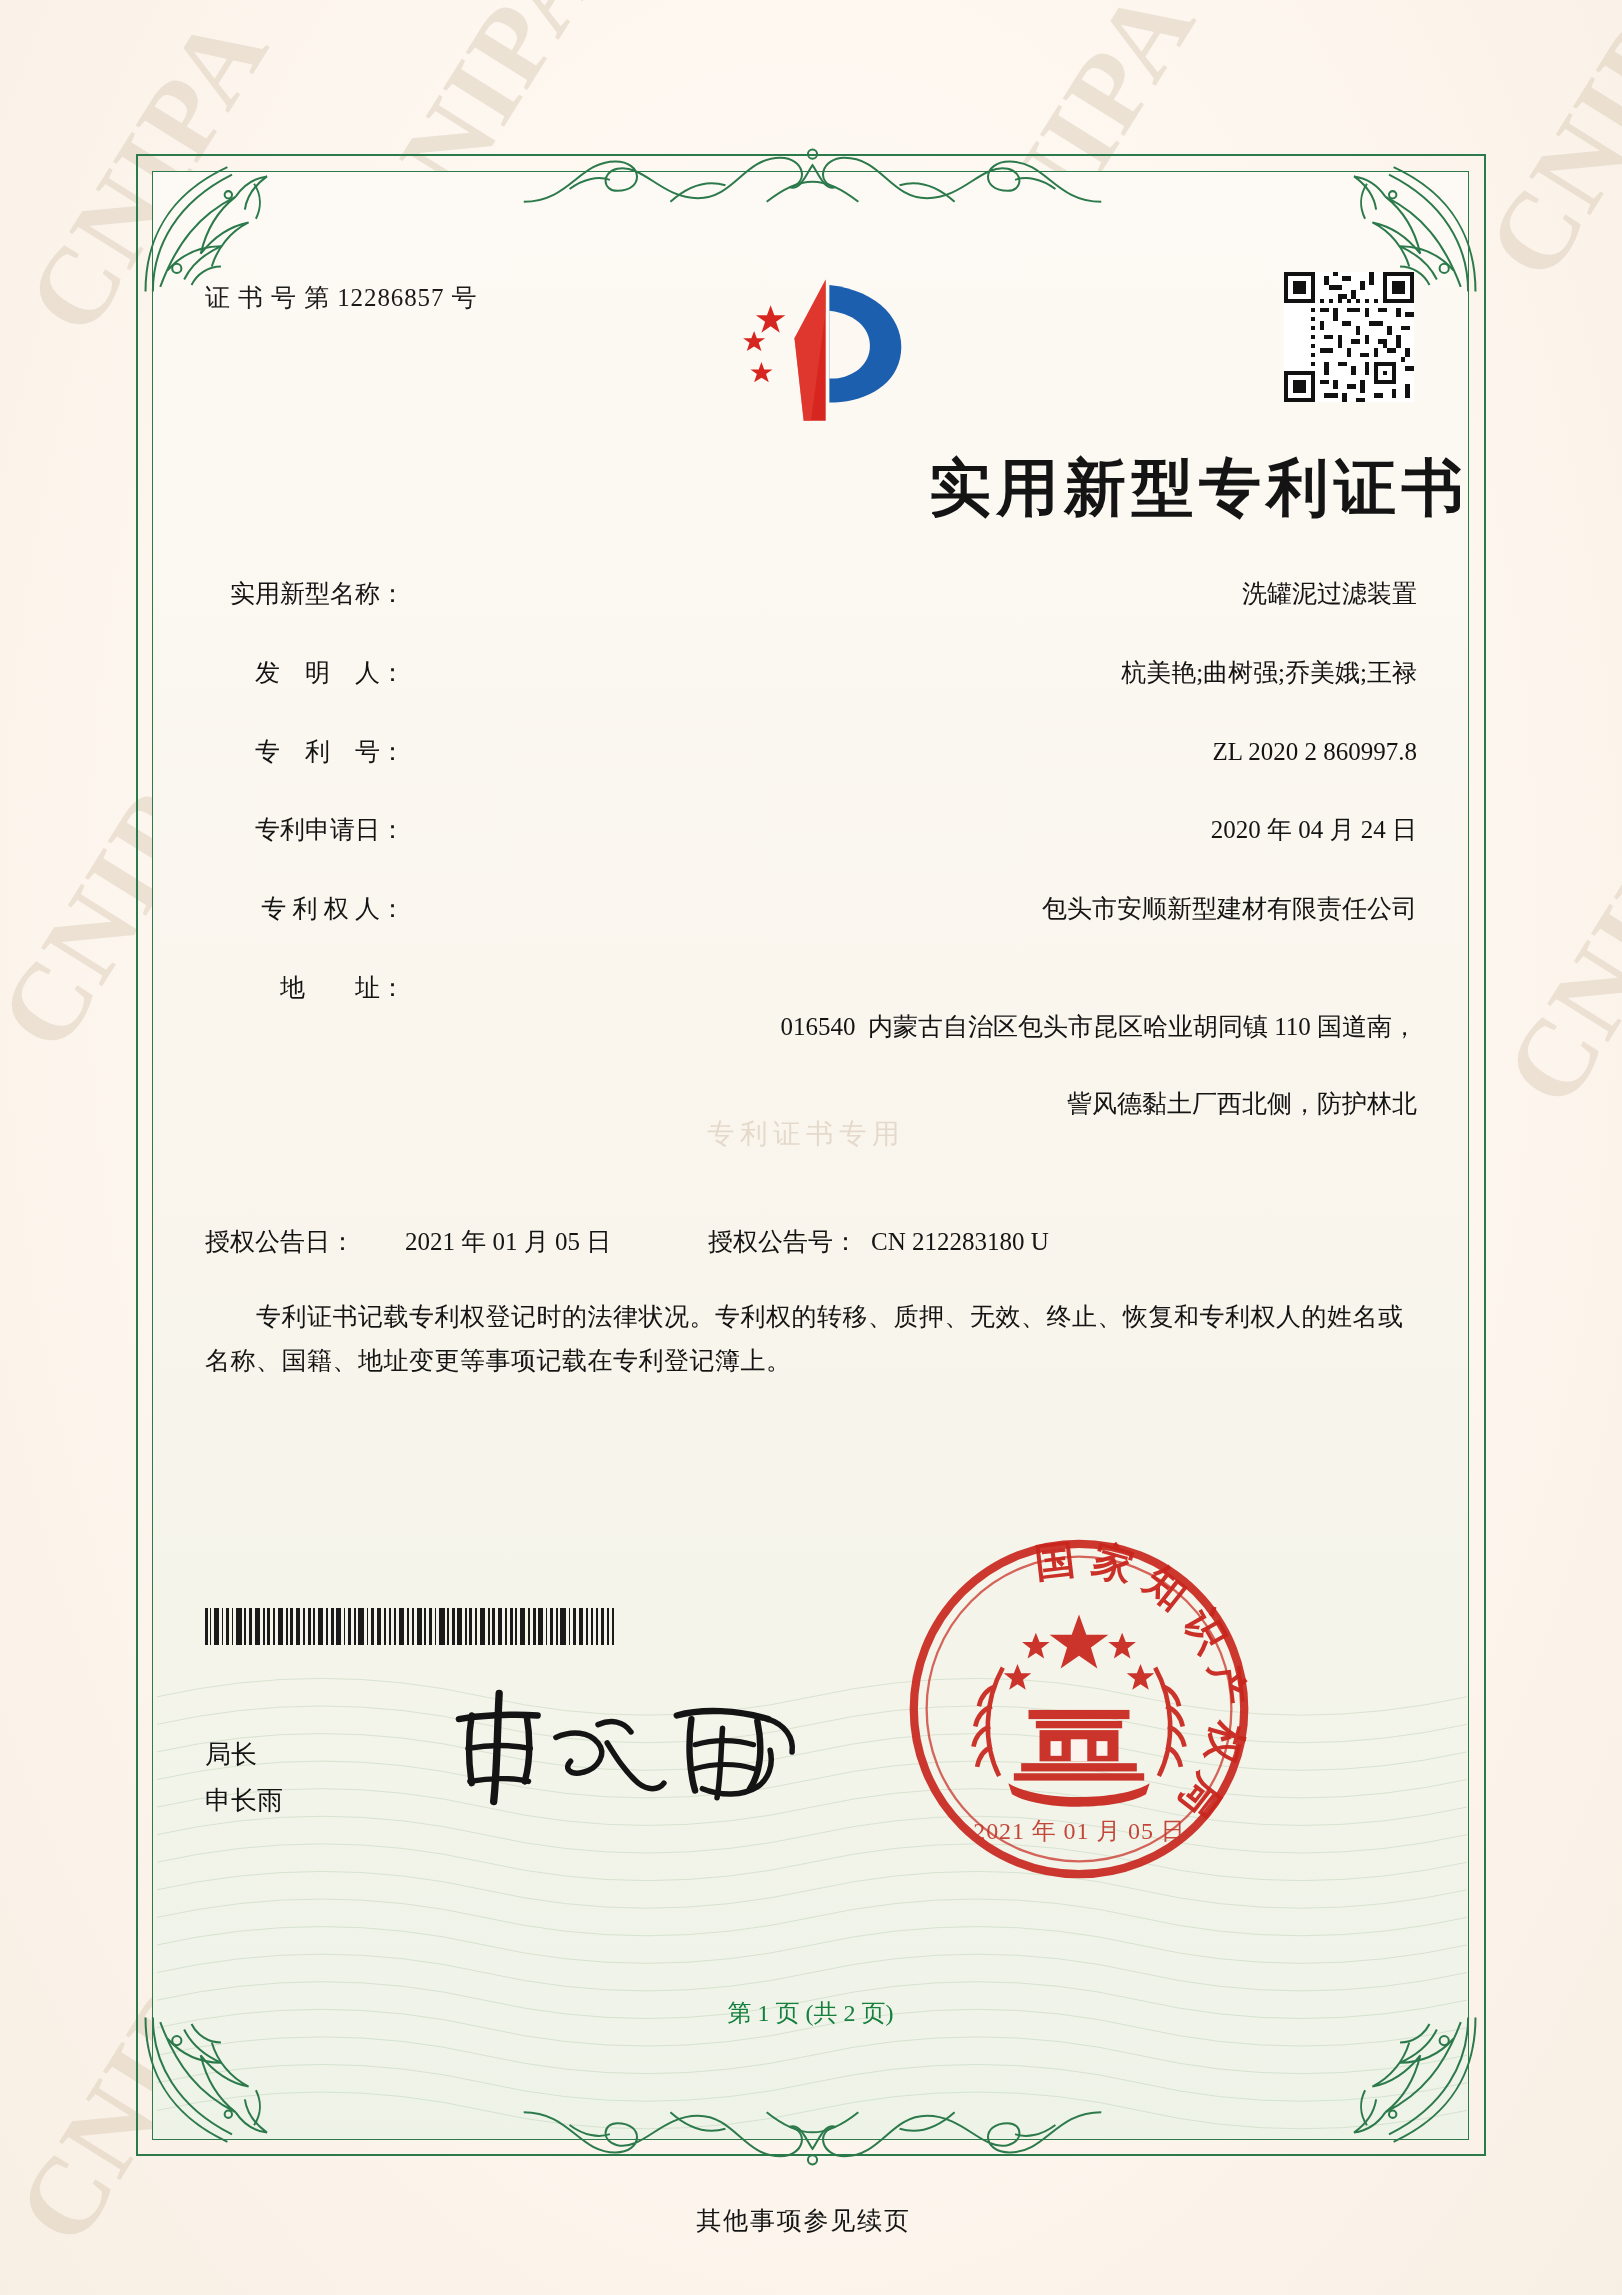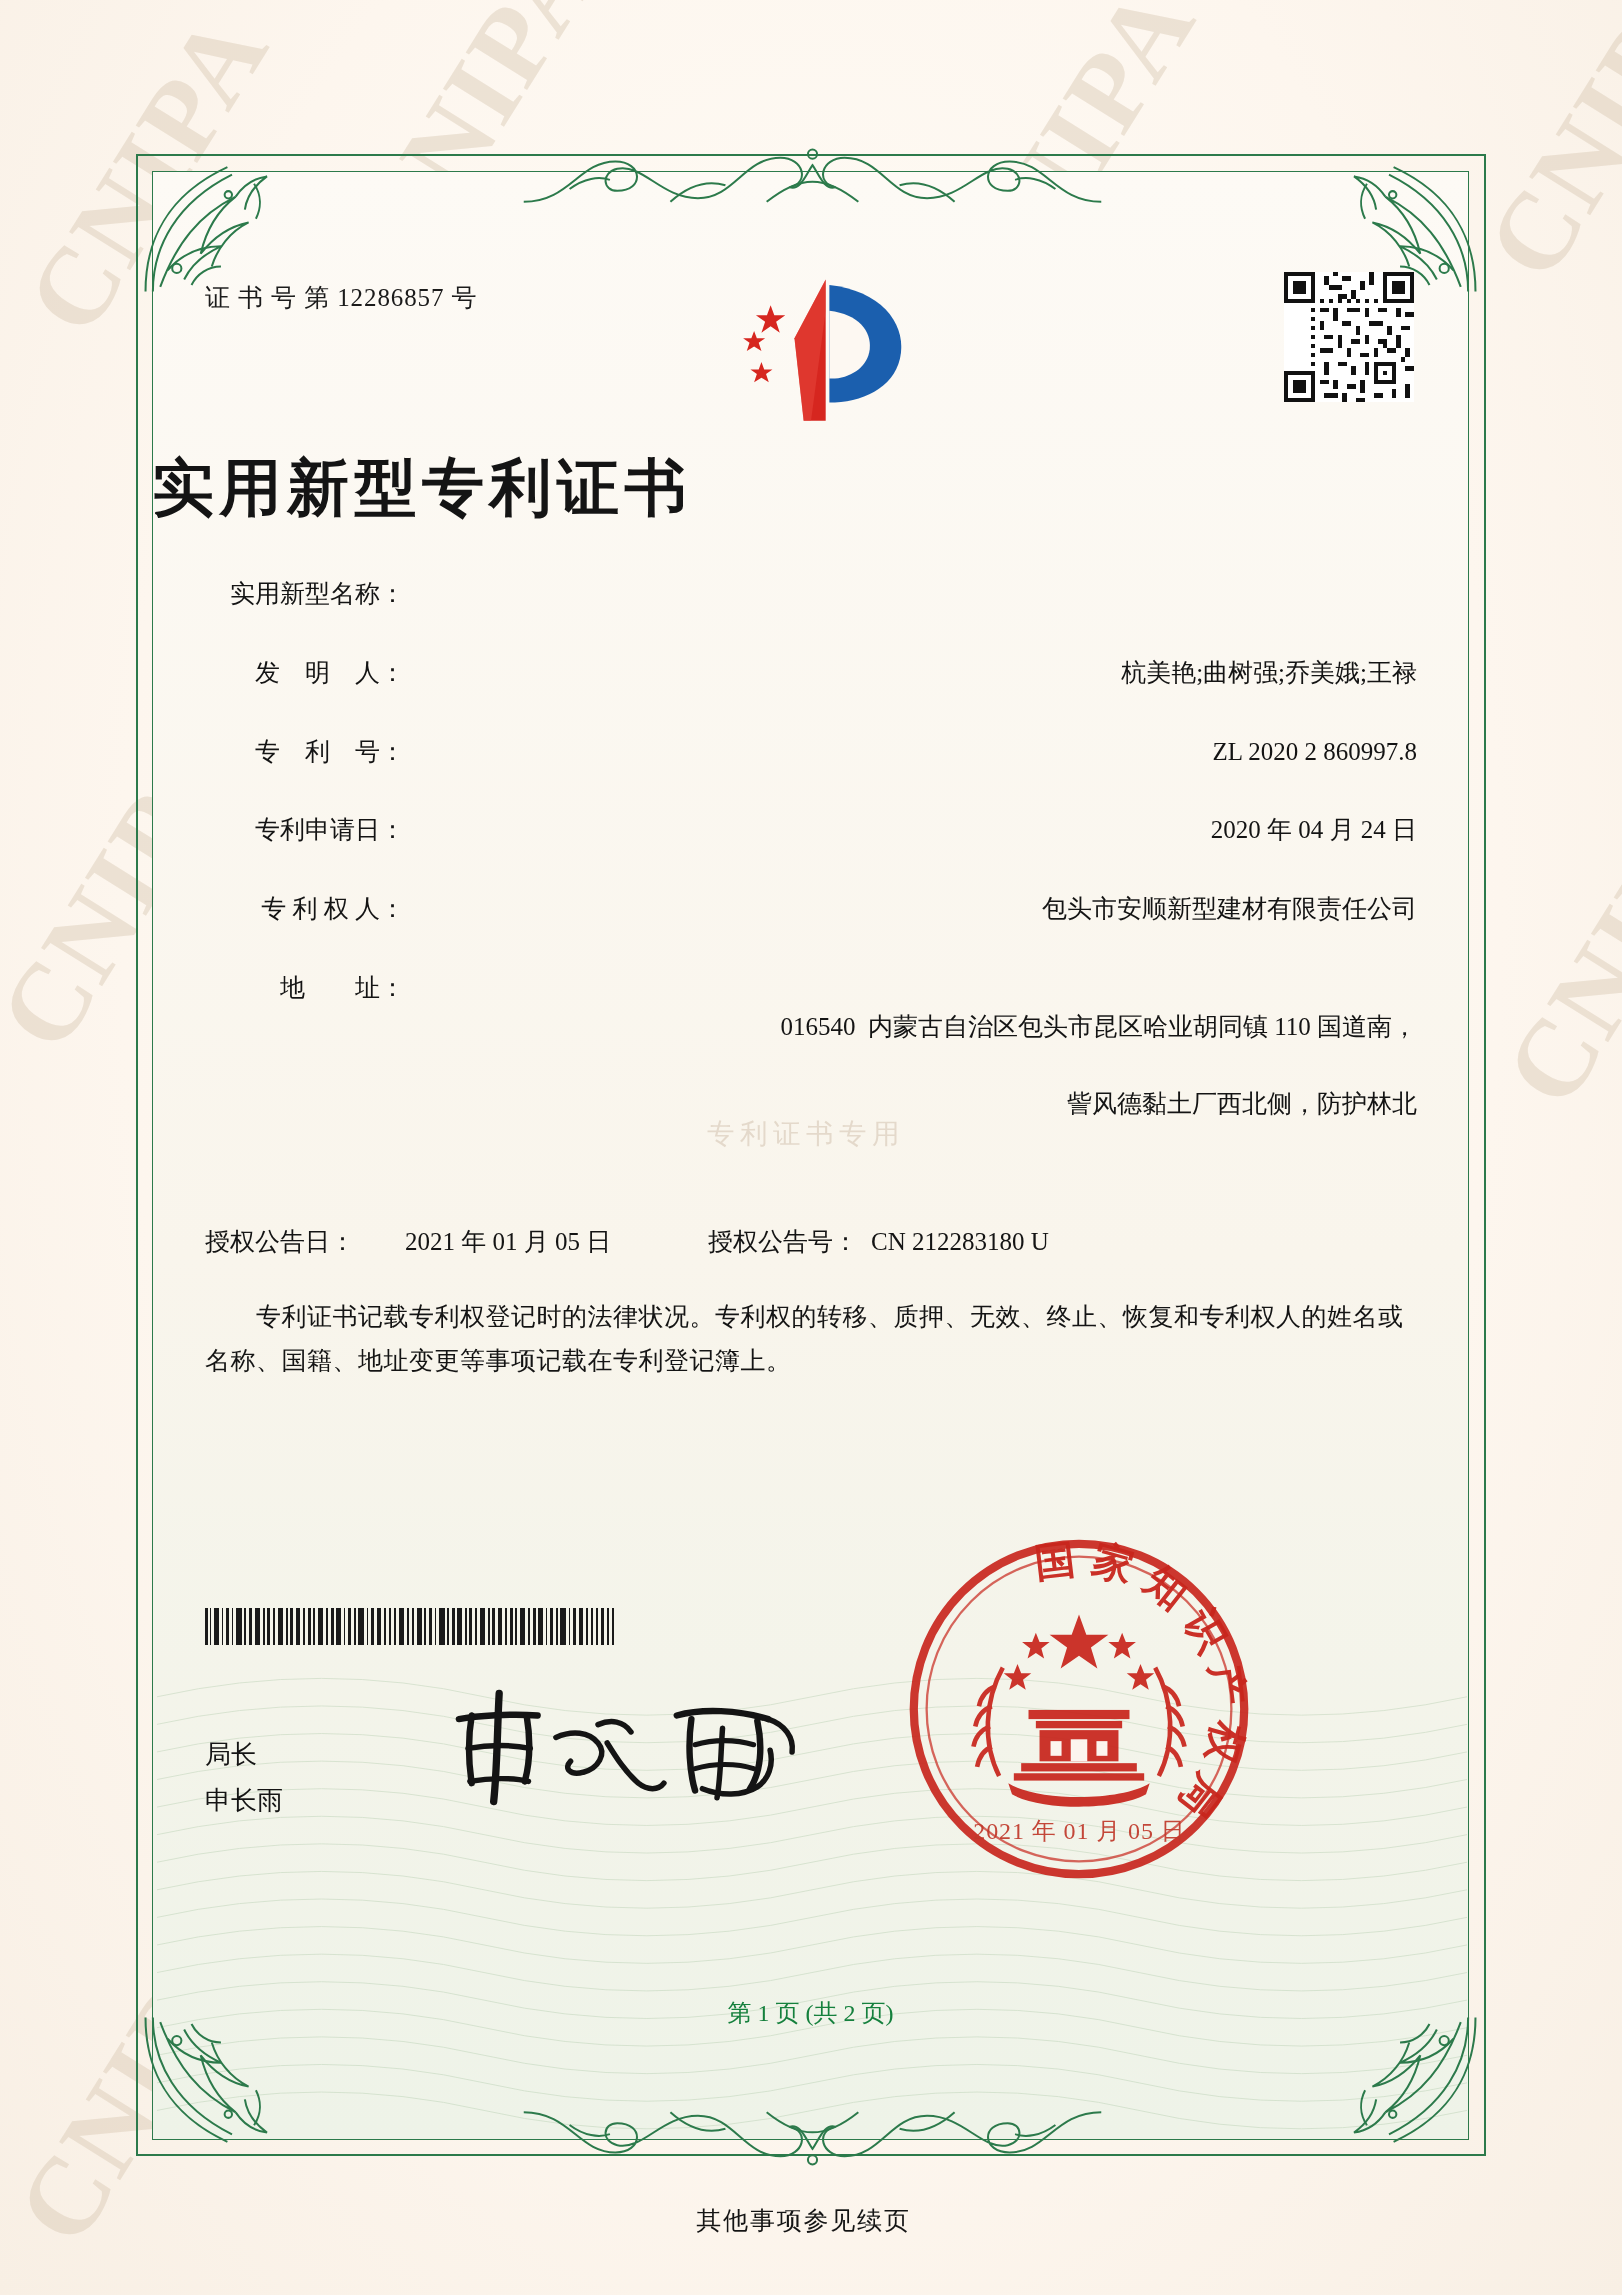--- a/index.html
+++ b/index.html
@@ -140,21 +140,21 @@
     position: absolute;
     left: 50%; top: 103px;
     width: 239px; height: 156px;
     transform: translateX(-50%);
   }
   .logo svg { width: 100%; height: 100%; display:block; }
 
   .main-title {
     position: absolute;
     left: 0; right: 0; top: 275px;
-    text-align: left;
+    text-align: right;
     font-size: 62px;
     font-weight: 700;
     letter-spacing: 5.5px;
     color: #141414;
     font-family: "DejaVu Serif", "Liberation Serif", serif;
   }
 
   .fields {
     position: absolute;
     left: 53px; top: 404px;
@@ -513,20 +513,21 @@
         </g>
       </svg>
     </div>
 
     <div class="main-title">实用新型专利证书</div>
 
     <div class="fields">
 
       <div class="frow">
         <span class="flabel">实用新型名称：</span>
+        <span class="fvalue">洗罐泥过滤装置</span>
       </div>
 
       <div class="frow">
         <span class="flabel">发    明    人：</span>
         <span class="fvalue">杭美艳;曲树强;乔美娥;王禄</span>
       </div>
 
       <div class="frow">
         <span class="flabel">专    利    号：</span>
         <span class="fvalue">ZL 2020 2 860997.8</span>

